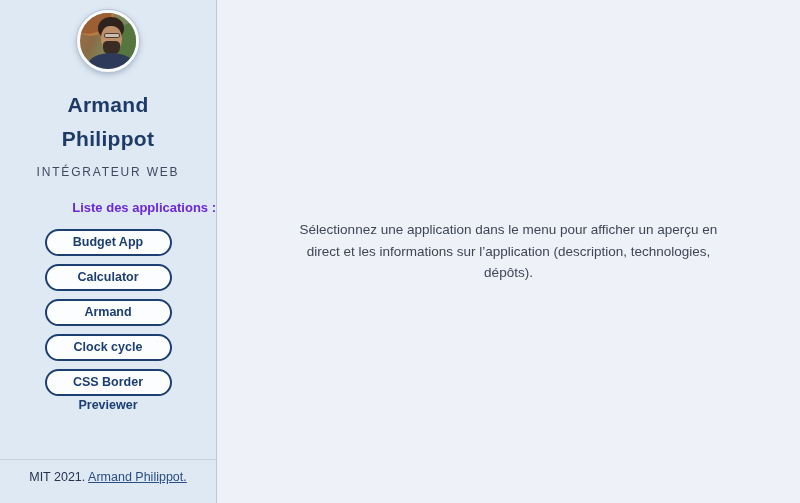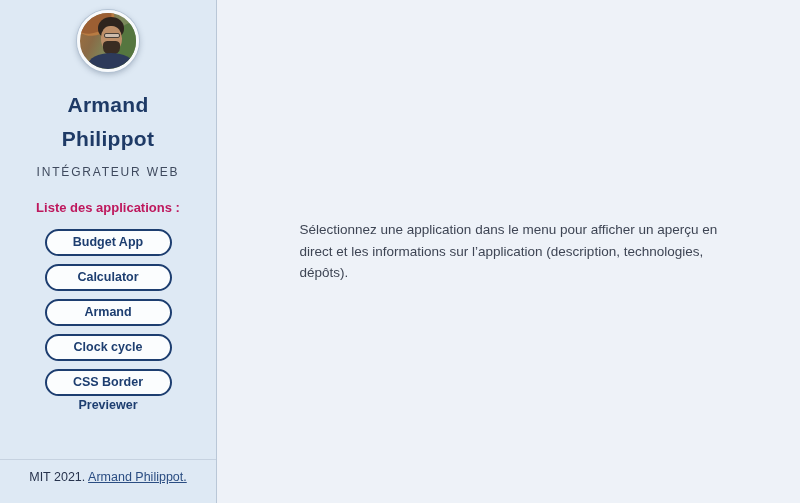--- a/index.html
+++ b/index.html
@@ -38,21 +38,21 @@
     font-size:21px; line-height:34px; font-weight:700;
     color:#1e3a66; letter-spacing:.3px;
   }
   .job-title {
     margin-top:9px;
     font-size:12px; letter-spacing:1.8px;
     color:#3f4a5e; font-weight:500;
   }
 
   .apps-nav { flex:1 1 auto; overflow:hidden; margin-top:21px; }
-  .apps-label { font-size:13px; font-weight:700; color:#be185d; }
+  .apps-label { font-size:13px; font-weight:700; color:#6d28d9;text-align:right; }
   .apps-list { list-style:none; margin-top:14px; }
   .apps-list li { margin-bottom:8px; }
   .app-btn {
     display:block; width:127px; height:27px; margin:0 auto;
     border:2px solid #1d3e70; border-radius:14px;
     background:#fbfdfe; color:#1d3e70;
     font-family:"Liberation Sans", sans-serif;
     font-size:12.5px; font-weight:700; line-height:23px;
     cursor:pointer;
   }
@@ -66,21 +66,21 @@
   .sidebar-footer a { color:#2a4d82; text-decoration:underline; cursor:pointer; }
 
   
   .main {
     flex:1 1 auto; height:503px;
     background:#eef2f8;
     display:flex; align-items:center; justify-content:center;
   }
   .placeholder-message {
     max-width:438px; padding:0 10px;
-    text-align:left;
+    text-align:center;
     font-size:13.5px; line-height:1.6;
     color:#3e4554;
   }
 </style>
 </head>
 <body>
 
 <div class="layout">
 
   <aside class="sidebar">

